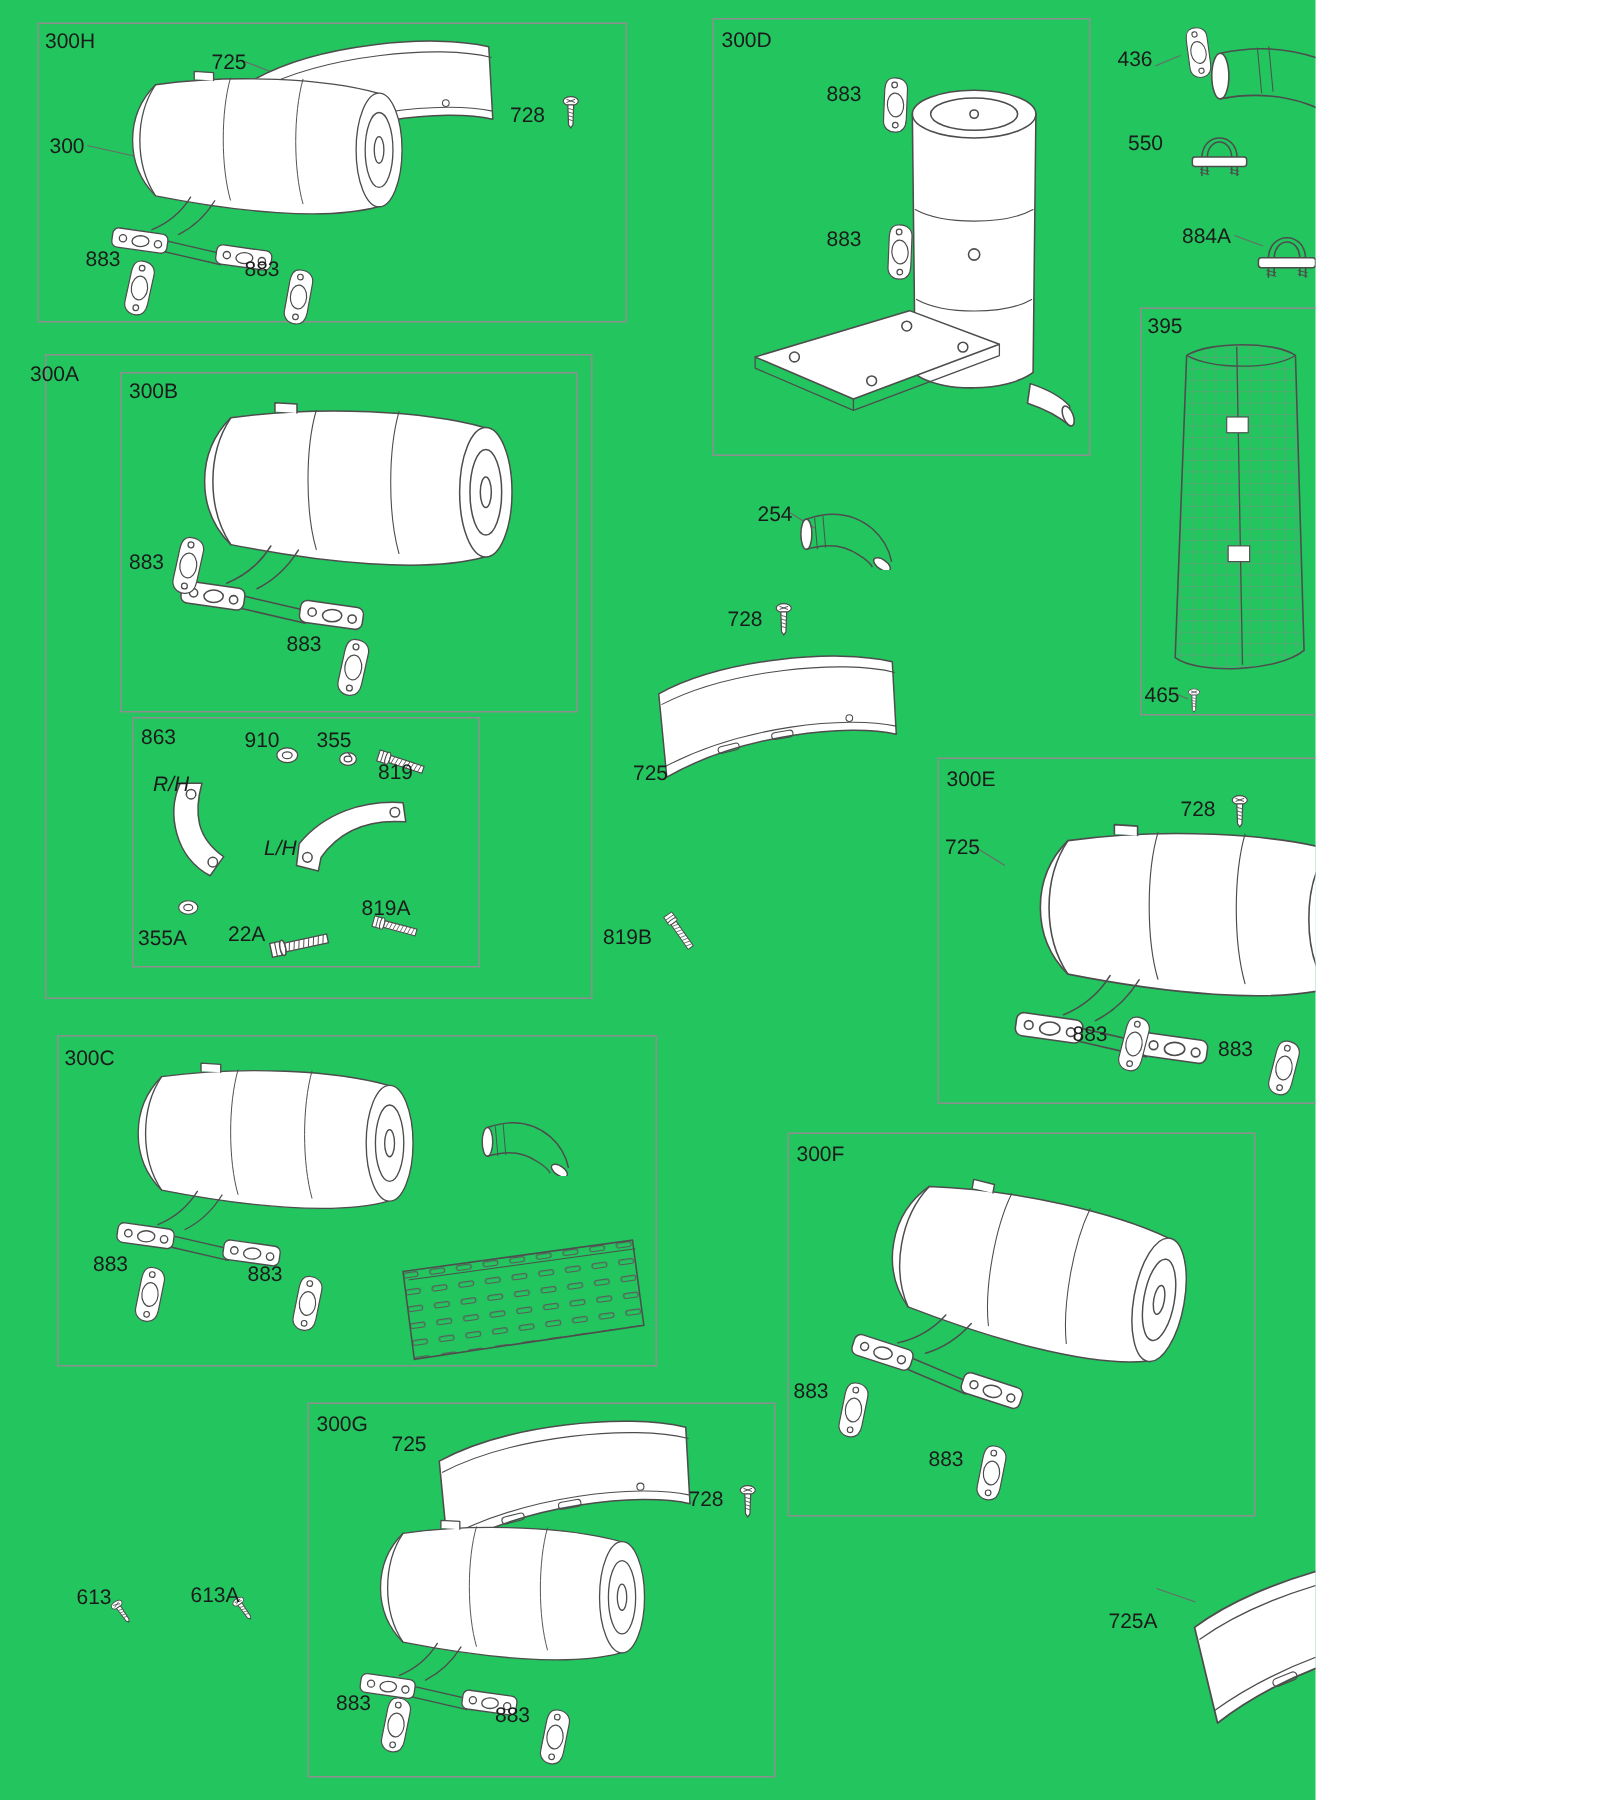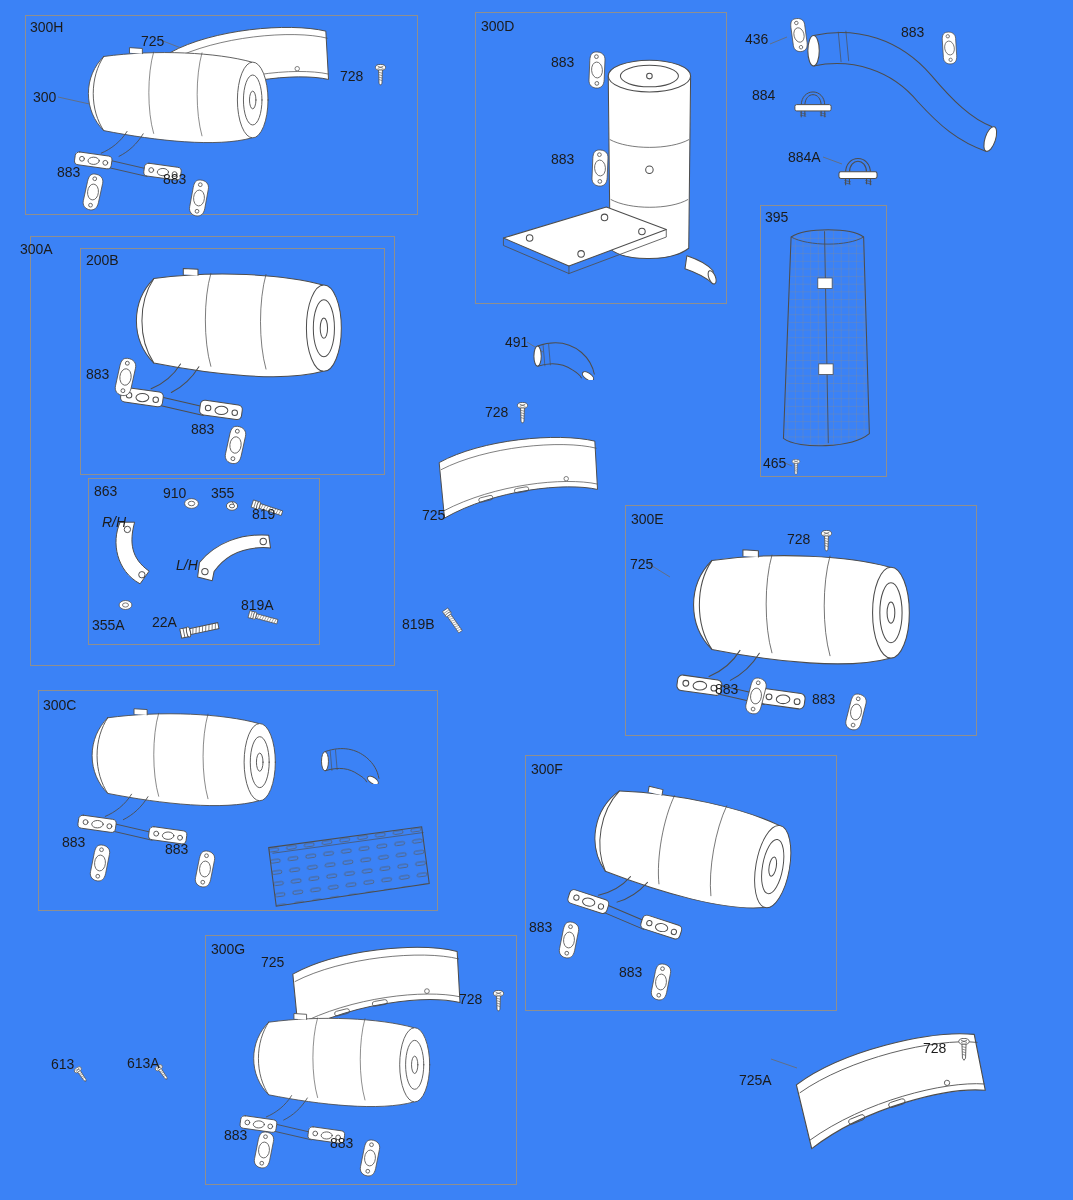--- a/index.html
+++ b/index.html
@@ -1,17 +1,17 @@
 <!DOCTYPE html>
 <html><head>
 <meta charset="utf-8">
 <style>
   *{box-sizing:border-box}
   html,body{margin:0;padding:0;background:#fff}
-  .canvas{position:relative;width:1073px;height:1200px;background:#3b82f6;
+  .canvas{position:relative;width:877px;height:1200px;background:#22c55e;
           font-family:"Liberation Sans","DejaVu Sans",sans-serif;overflow:hidden}
   .box{position:absolute;border:1px solid #8f8f8f;background:transparent}
   .lbl{position:absolute;font-size:14px;line-height:16px;color:#1b1b1b;white-space:nowrap}
   .it{font-style:italic}
   .art{position:absolute;overflow:visible}
 </style>
 </head>
 <body>
 
 <svg width="0" height="0" style="position:absolute" aria-hidden="true">
@@ -388,42 +388,42 @@
   <span class="lbl" style="left:33px;top:89px">300</span>
   <span class="lbl" style="left:57px;top:164px">883</span>
   <span class="lbl" style="left:163px;top:171px">883</span>
 
   <span class="lbl" style="left:481px;top:18px">300D</span>
   <span class="lbl" style="left:551px;top:54px">883</span>
   <span class="lbl" style="left:551px;top:151px">883</span>
 
   <span class="lbl" style="left:745px;top:31px">436</span>
   <span class="lbl" style="left:901px;top:24px">883</span>
-  <span class="lbl" style="left:752px;top:87px">884</span>
+  <span class="lbl" style="left:752px;top:87px">550</span>
   <span class="lbl" style="left:788px;top:149px">884A</span>
 
   <span class="lbl" style="left:765px;top:209px">395</span>
   <span class="lbl" style="left:763px;top:455px">465</span>
 
   <span class="lbl" style="left:20px;top:241px">300A</span>
-  <span class="lbl" style="left:86px;top:252px">200B</span>
+  <span class="lbl" style="left:86px;top:252px">300B</span>
   <span class="lbl" style="left:86px;top:366px">883</span>
   <span class="lbl" style="left:191px;top:421px">883</span>
 
   <span class="lbl" style="left:94px;top:483px">863</span>
   <span class="lbl it" style="left:102px;top:514px">R/H</span>
   <span class="lbl" style="left:163px;top:485px">910</span>
   <span class="lbl" style="left:211px;top:485px">355</span>
   <span class="lbl" style="left:252px;top:506px">819</span>
   <span class="lbl it" style="left:176px;top:557px">L/H</span>
   <span class="lbl" style="left:92px;top:617px">355A</span>
   <span class="lbl" style="left:152px;top:614px">22A</span>
   <span class="lbl" style="left:241px;top:597px">819A</span>
 
-  <span class="lbl" style="left:505px;top:334px">491</span>
+  <span class="lbl" style="left:505px;top:334px">254</span>
   <span class="lbl" style="left:485px;top:404px">728</span>
   <span class="lbl" style="left:422px;top:507px">725</span>
   <span class="lbl" style="left:402px;top:616px">819B</span>
 
   <span class="lbl" style="left:631px;top:511px">300E</span>
   <span class="lbl" style="left:787px;top:531px">728</span>
   <span class="lbl" style="left:630px;top:556px">725</span>
   <span class="lbl" style="left:715px;top:681px">883</span>
   <span class="lbl" style="left:812px;top:691px">883</span>
 

